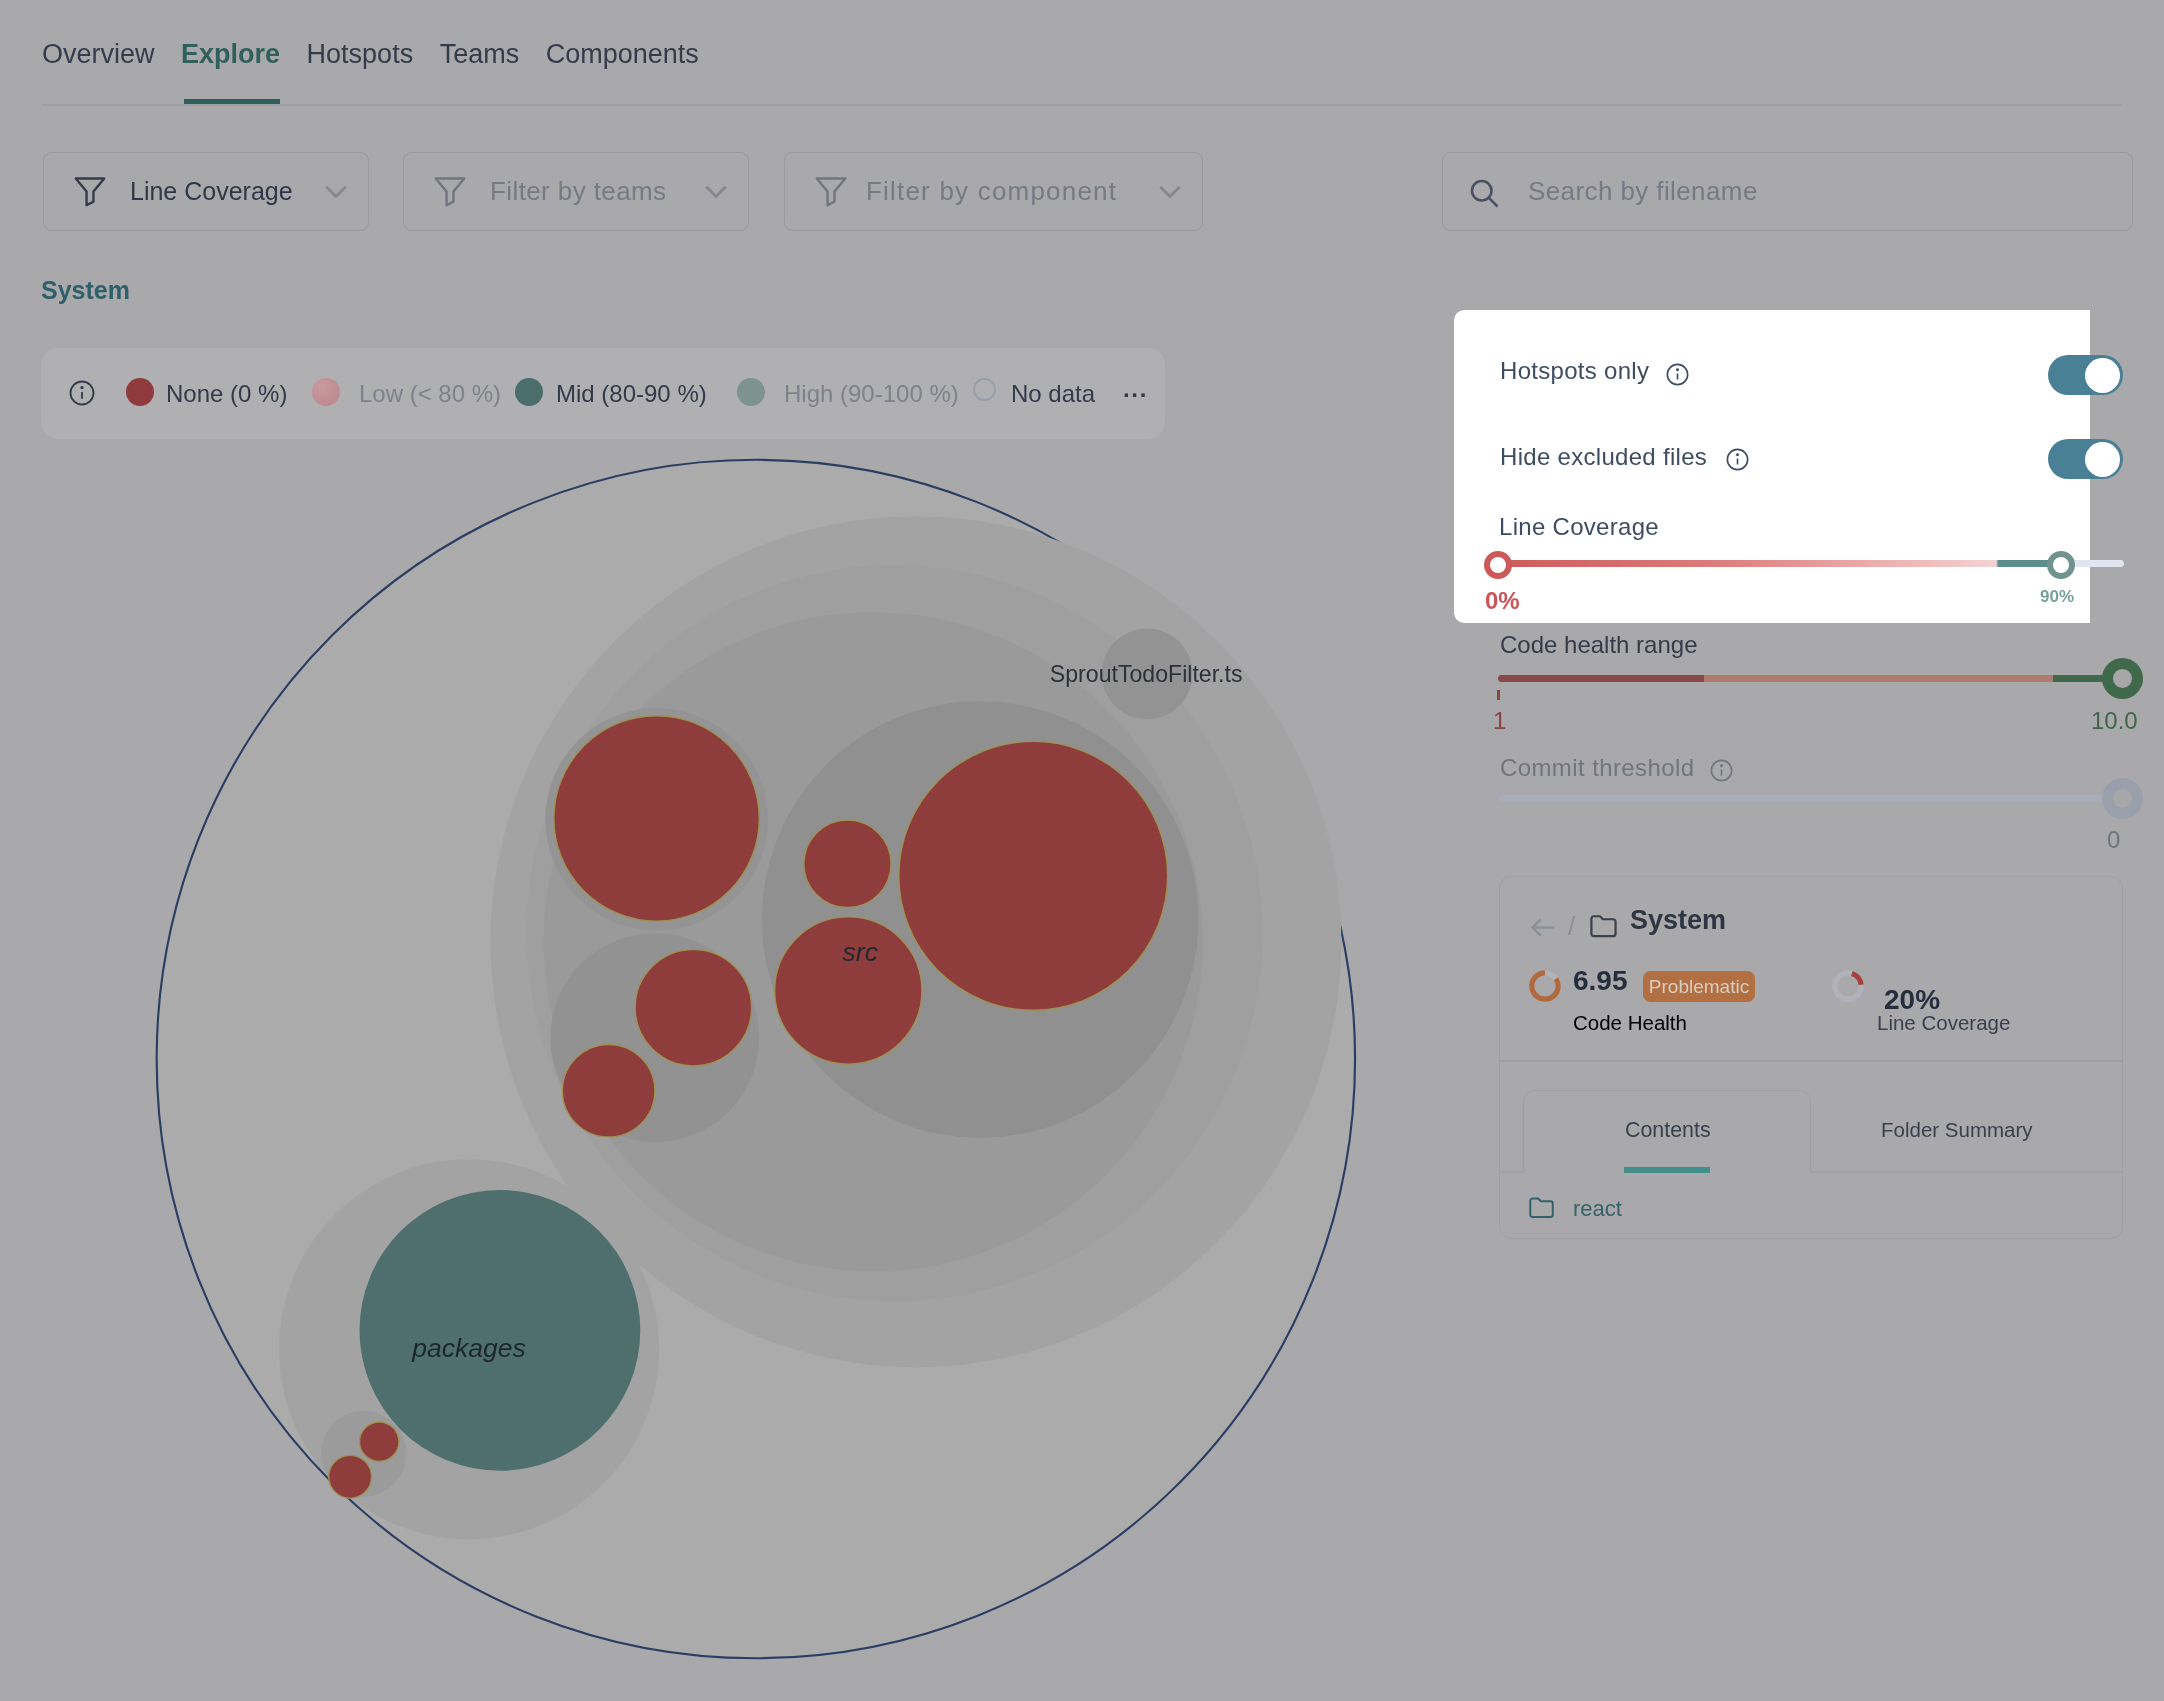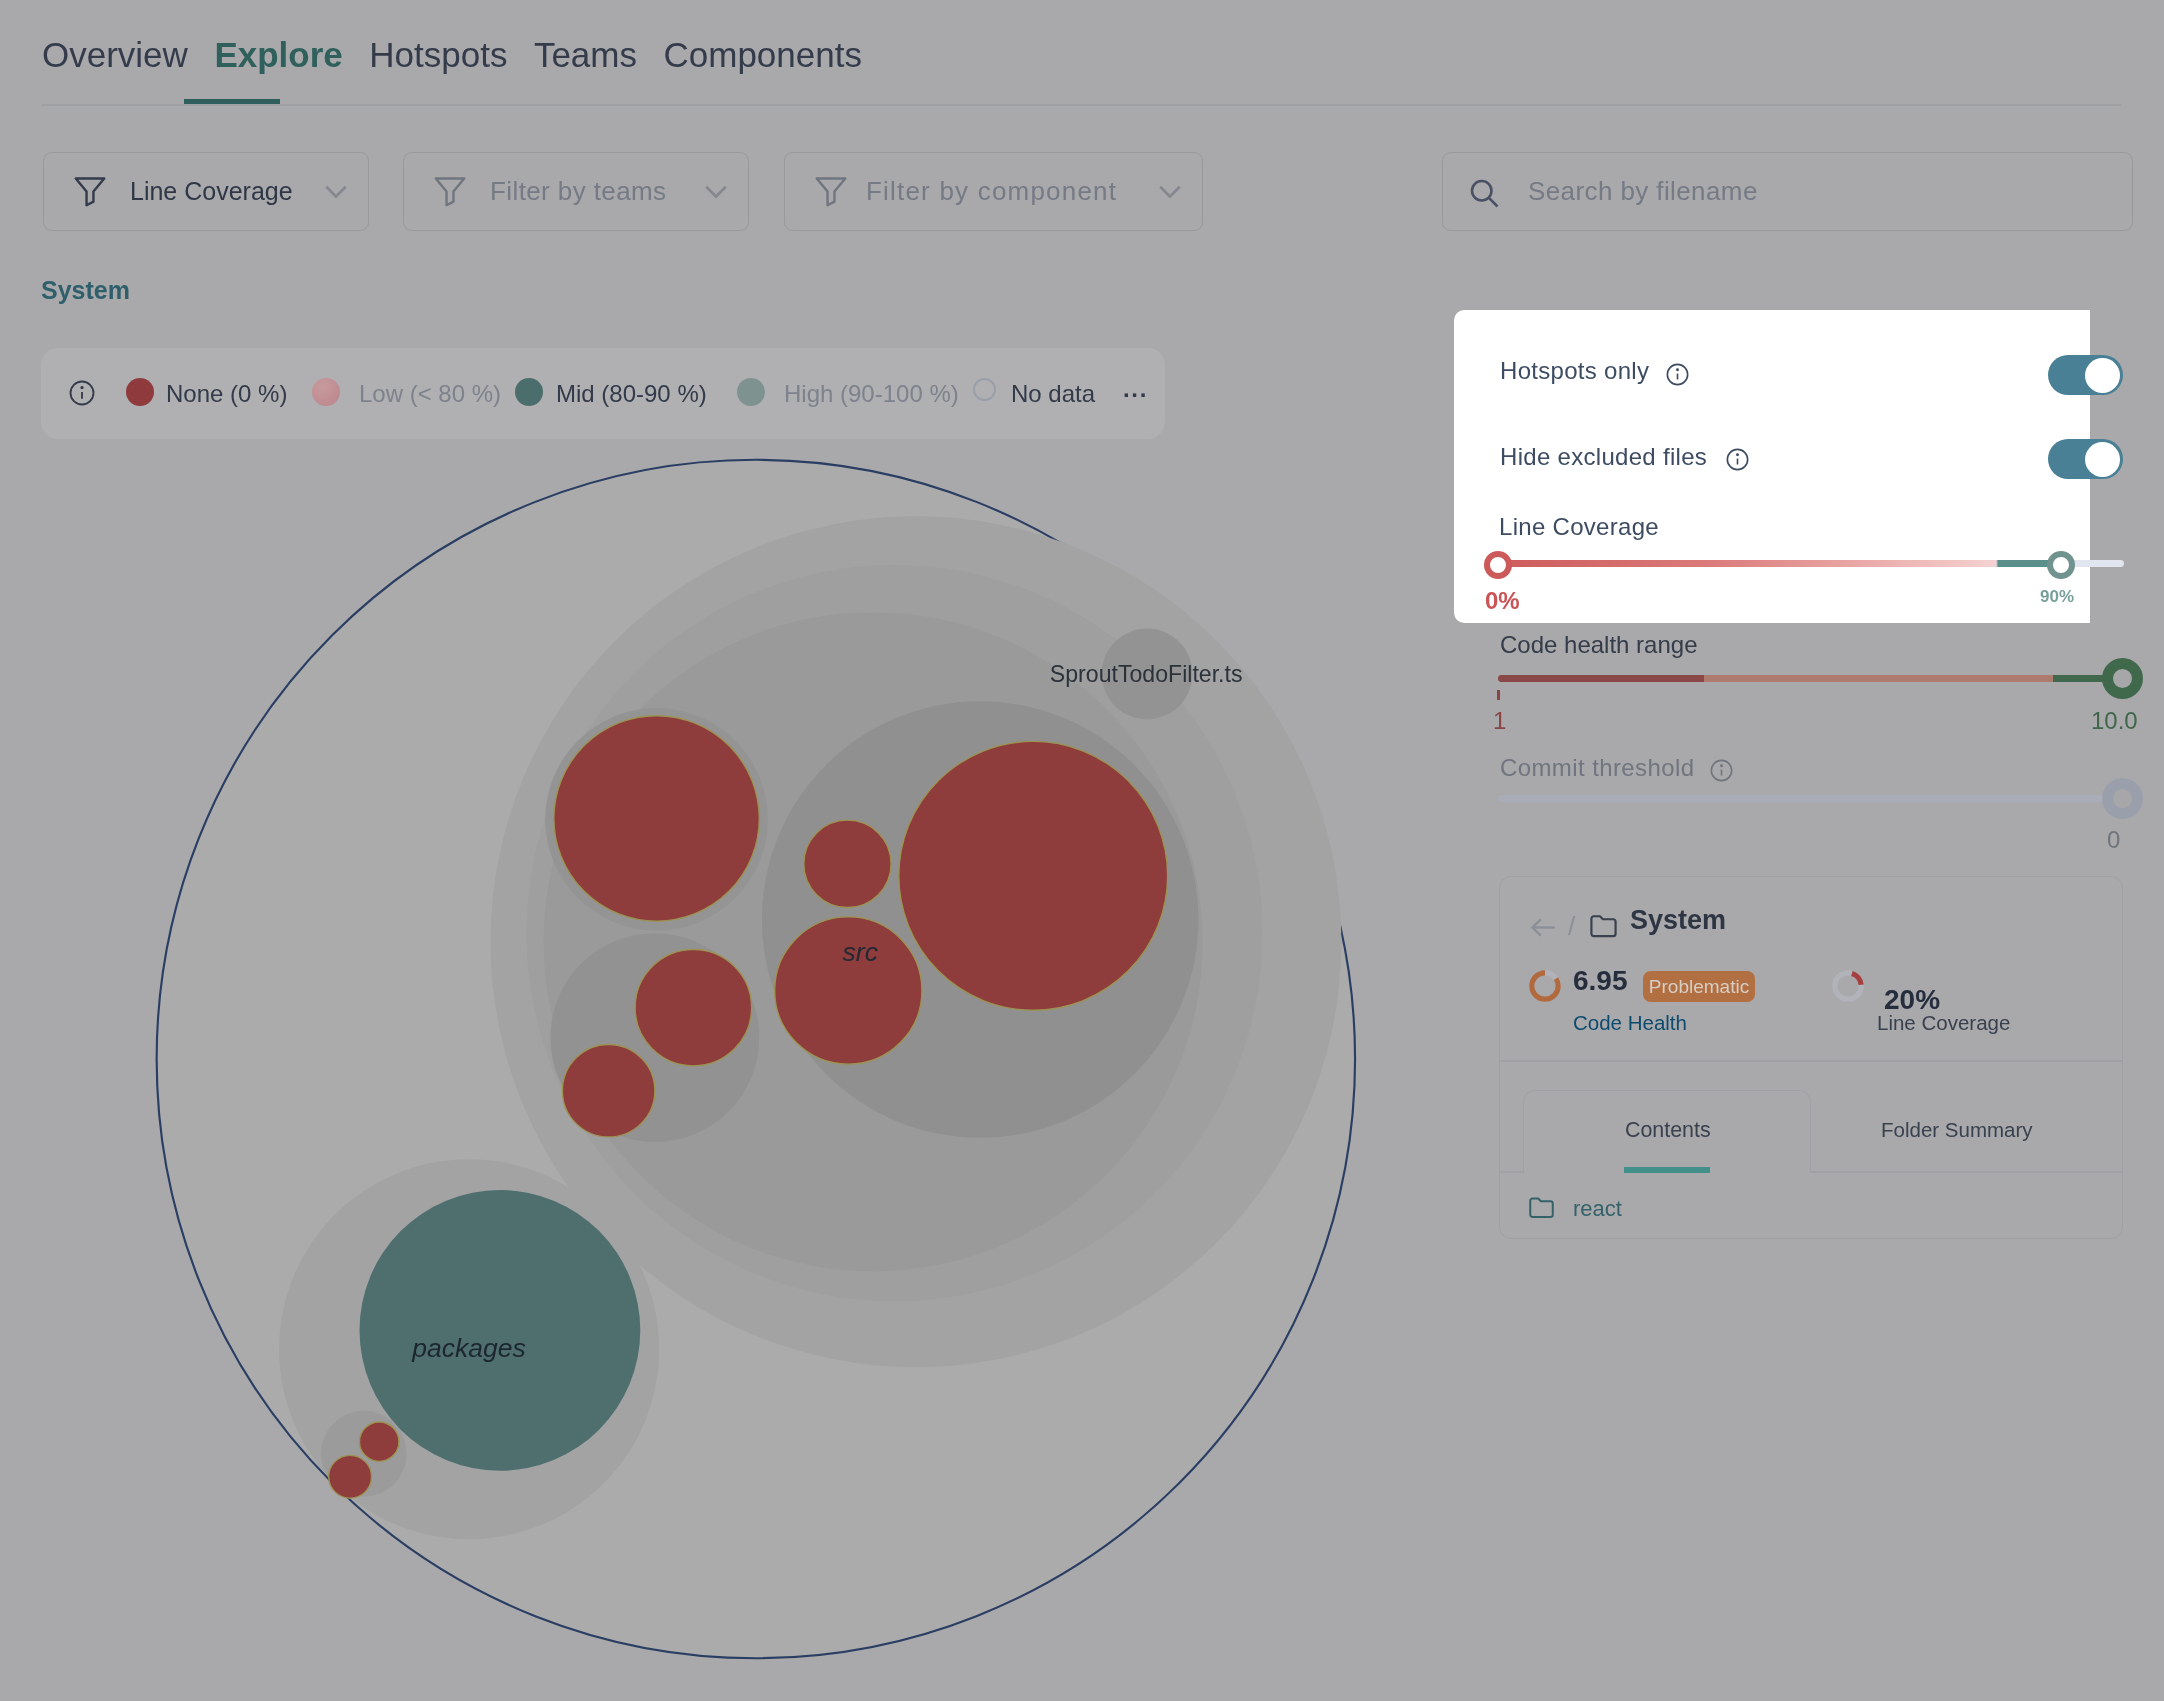--- a/index.html
+++ b/index.html
@@ -1,21 +1,21 @@
 <!DOCTYPE html>
 <html style="font-size:13.7px"><head>
 <meta charset="utf-8">
 <style>
   * { margin:0; padding:0; box-sizing:border-box; }
   html,body { width:2164px; height:1702px; overflow:hidden; }
   body { background:#a9a9ab; font-family:"Liberation Sans", sans-serif; position:relative; }
   .abs { position:absolute; }
 
   
-  .nav { position:absolute; left:42px; top:41px; display:flex; gap:26.5px; font-size:35px; color:#343b4a; }
+  .nav { position:absolute; left:42px; top:41px; display:flex; gap:26.5px; font-size:27px; color:#343b4a; }
   .nav .tab { line-height:27px; }
   .nav .active { color:#30605c; font-weight:bold; }
   .nav-underline { position:absolute; left:184px; top:99px; width:96px; height:6px; background:#2e5f5c; }
   .nav-border { position:absolute; left:42px; top:104px; width:2080px; height:1.7px; background:#9fa0a3; }
 
   
   .fbtn { position:absolute; top:152px; height:79px; border:1.7px solid #98999d; border-radius:8.6px; display:flex; align-items:center; }
   .fbtn .txt-dark { color:#2f3747; font-size:25px; }
   .fbtn .txt-gray { color:#757a85; font-size:26px; letter-spacing:0.4px; }
 
@@ -200,21 +200,21 @@
   </svg>
   <div class="abs" style="left:73px; top:88px; font-size:28px; font-weight:bold; color:#262e3e;">6.95</div>
   <div class="abs" style="left:143px; top:94px; width:112px; height:31px; background:#b26f41; border-radius:7.7px; color:#d6cec5; font-size:19px; text-align:center; line-height:31px;">Problematic</div>
 
   <svg class="abs" style="left:332px;top:93px;" width="32" height="32" viewBox="0 0 40 40" fill="none">
     <circle cx="20" cy="20" r="16.5" stroke="#b2b3ba" stroke-width="6.5"></circle>
     <circle cx="20" cy="20" r="16.5" stroke="#a4403f" stroke-width="6.5" stroke-dasharray="19 185" stroke-dashoffset="-5" transform="rotate(-90 20 20)"></circle>
   </svg>
   <div class="abs" style="left:384px; top:88px; font-size:28px; font-weight:bold; color:#262e3e;margin-top:19px;">20%</div>
 
-  <div class="abs" style="left:73px; top:134px; font-size:20.5px; color:#0c4a6e;">Code Health</div>
+  <div class="abs" style="left:73px; top:134px; font-size:20.5px; color:#000000;">Code Health</div>
   <div class="abs" style="left:377px; top:134px; font-size:20.5px; color:#39404e;">Line Coverage</div>
 
   <div class="abs" style="left:0px; top:183px; width:622px; height:1.7px; background:#9fa0a4;"></div>
 
   <div class="abs" style="left:23px; top:213px; width:288px; height:83px; border:1.7px solid #9fa1a6; border-bottom:none; border-radius:12px 12px 0 0;"></div>
   <div class="abs" style="left:125px; top:241px; font-size:21.4px; color:#39404e;">Contents</div>
   <div class="abs" style="left:124px; top:290px; width:86px; height:6px; background:#43908a;"></div>
   <div class="abs" style="left:381px; top:241px; font-size:20.5px; color:#39404e;text-align:center;">Folder Summary</div>
   <div class="abs" style="left:0px; top:294px; width:23px; height:1.7px; background:#9fa1a6;"></div>
   <div class="abs" style="left:311px; top:294px; width:312px; height:1.7px; background:#9fa1a6;"></div>

